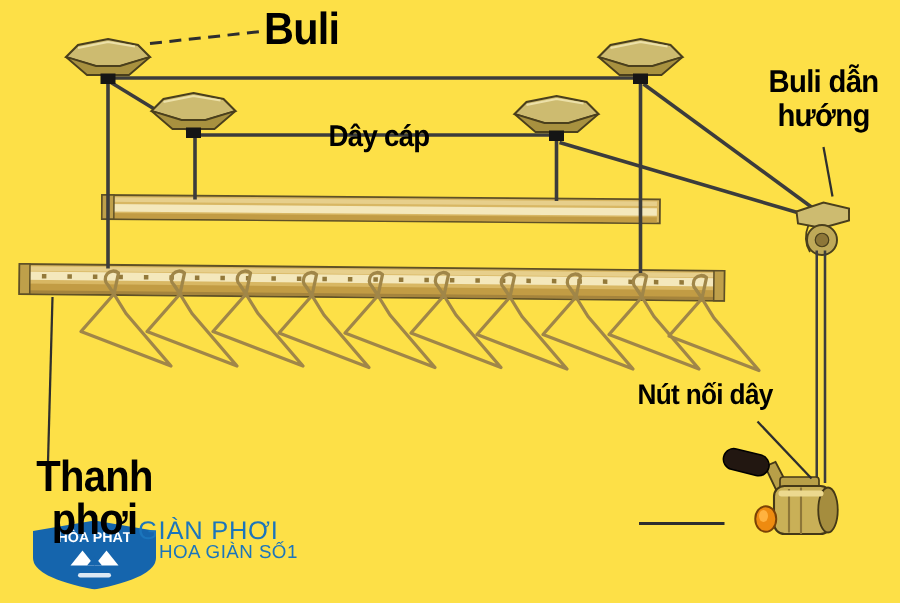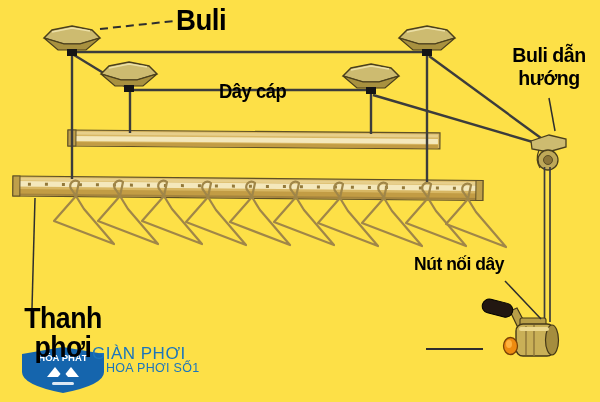--- a/index.html
+++ b/index.html
@@ -10,21 +10,21 @@
   #diagram{position:absolute;left:0;top:0;z-index:1;}
   .label{
     position:absolute;z-index:3;color:#000;font-weight:bold;white-space:nowrap;
     font-family:"Liberation Sans",sans-serif;letter-spacing:-0.5px;
   }
   .condensed{transform:scaleX(0.92);transform-origin:left top;display:inline-block;}
   .label-buli{left:176px;top:3px;font-size:30px;}
   .label-daycap{left:219px;top:64px;font-size:20px;margin-top:16px;}
   .label-bulidanhuong{left:496px;top:43px;width:106px;text-align:center;
       font-size:21px;line-height:23px;transform:scaleX(0.93);transform-origin:center top;}
-  .label-nutnoiday{left:414px;top:253px;font-size:19px;}
+  .label-nutnoiday{left:425px;top:253px;font-size:19px;}
   .label-hopquay{left:297px;top:329px;font-size:28px;}
   .label-thanhphoi{left:2px;top:304px;width:122px;text-align:center;
       font-size:29px;line-height:29px;transform:scaleX(0.92);transform-origin:center top;z-index:4;}
   .wm{position:absolute;z-index:2;color:#1b75bc;font-weight:normal;white-space:nowrap;
       font-family:"Liberation Sans",sans-serif;}
   .wm-line1{left:92px;top:344px;font-size:17px;letter-spacing:0.5px;}
   .wm-line2{left:106px;top:361px;font-size:12.5px;letter-spacing:0.3px;}
   #wm-logo{position:absolute;left:22px;top:347px;z-index:2;}
 </style>
 </head>
@@ -149,15 +149,15 @@
 
   <svg id="wm-logo" width="82" height="46" viewBox="0 0 82 46">
     <path d="M41,0 L82,7 L82,25 Q82,38 41,46 Q0,38 0,25 L0,7 Z" fill="#1565ad"></path>
     <text x="41" y="14" text-anchor="middle" font-size="9.5" font-weight="bold" fill="#ffffff" font-family="Liberation Sans, sans-serif">HÒA PHÁT</text>
     <polygon points="33,20 41,30 25,30" fill="#ffffff"></polygon>
     <polygon points="49,20 57,30 41,30" fill="#ffffff"></polygon>
     <polygon points="41,24 46,30 36,30" fill="#1565ad"></polygon>
     <rect x="30" y="35" width="22" height="3" rx="1.5" fill="#ffffff" opacity="0.85"></rect>
   </svg>
   <div class="wm wm-line1">GIÀN PHƠI</div>
-  <div class="wm wm-line2">HOA PHƠI SỐ1</div>
+  <div class="wm wm-line2">HOA GIÀN SỐ1</div>
 
 </div>
 
 </body></html>

